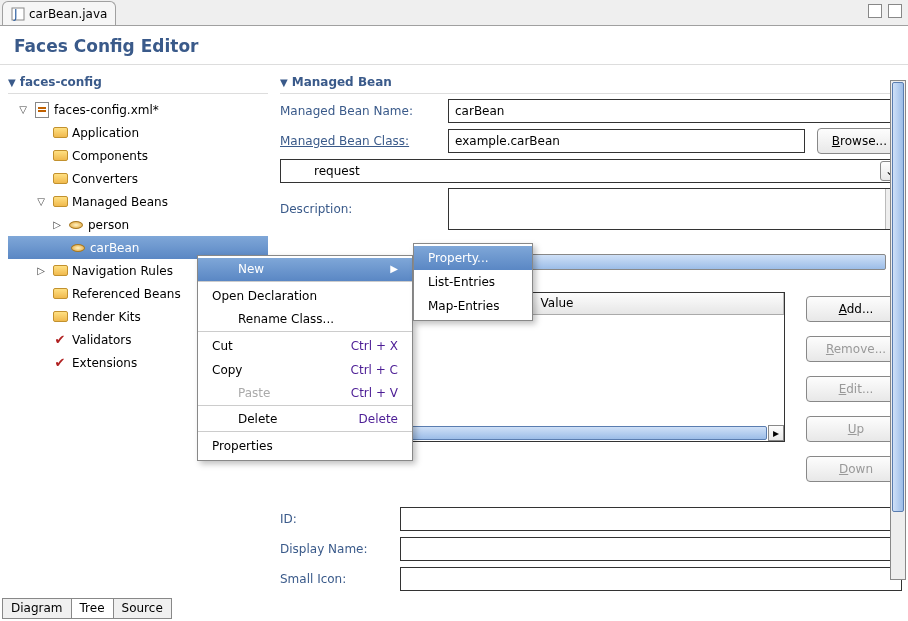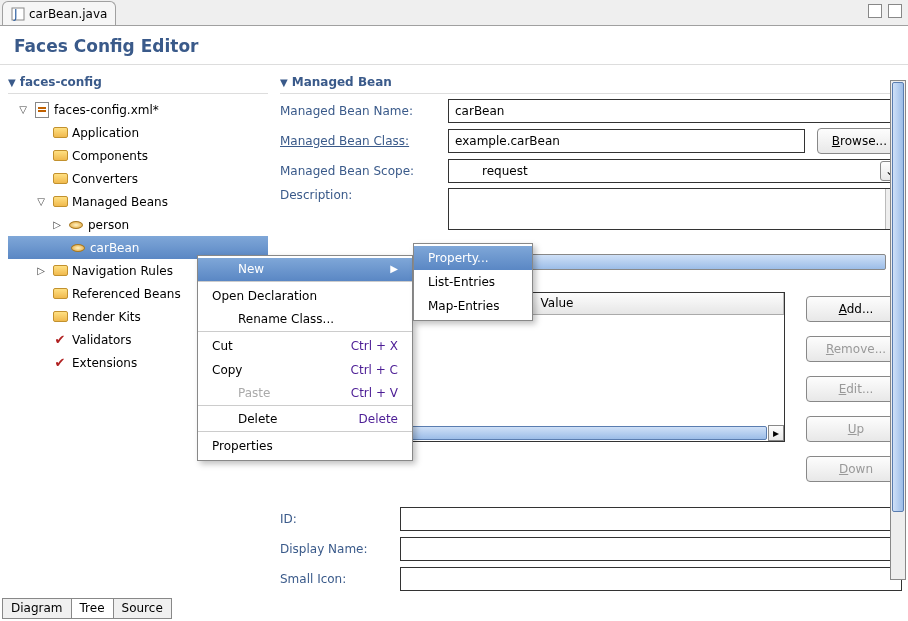--- a/index.html
+++ b/index.html
@@ -214,27 +214,26 @@
     <div class="form-row">
       <div class="form-label">Managed Bean Name:</div>
       <input class="txt" value="carBean" style="">
     </div>
     <div class="form-row">
       <div class="form-label link">Managed Bean Class:</div>
       <input class="txt" value="example.carBean" style="">
       <button class="btn"><span class="u">B</span>rowse...</button>
     </div>
     <div class="form-row">
-      <div class="form-label">Managed Bean Scope:</div>
       <div class="select-wrap">
         <input class="txt" value="request" style="">
         <div class="select-arrow">⌄</div>
       </div>
     </div>
-    <div class="form-row" style="align-items:flex-start">
+    <div class="form-row" style="align-items:center">
       <div class="form-label">Description:</div>
       <div class="desc-box">
         <div class="desc-scroll"></div>
       </div>
     </div>
     <div style="position:relative; height:18px; margin-left:168px;">
       <div class="desc-hscroll"></div>
     </div>
 
     <div class="prop-area">

